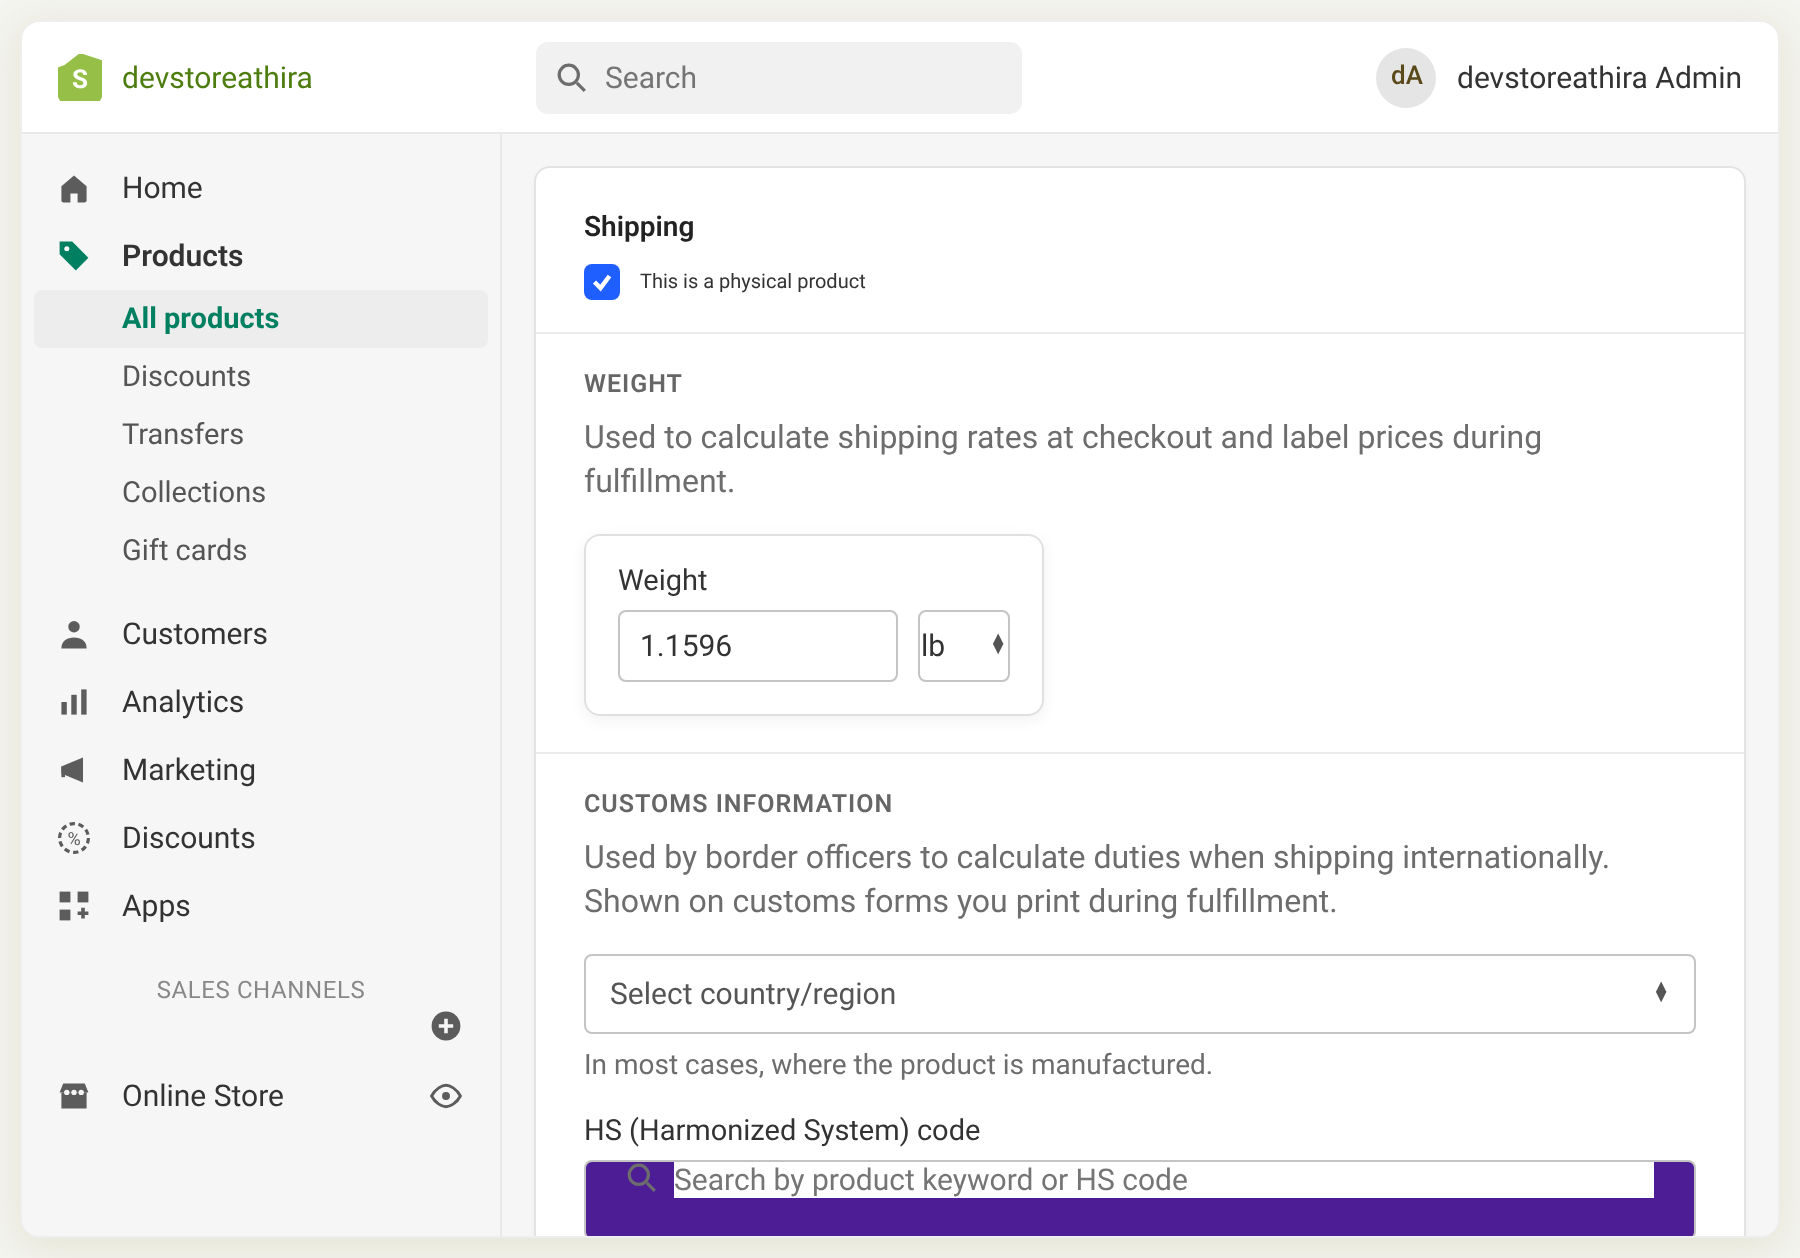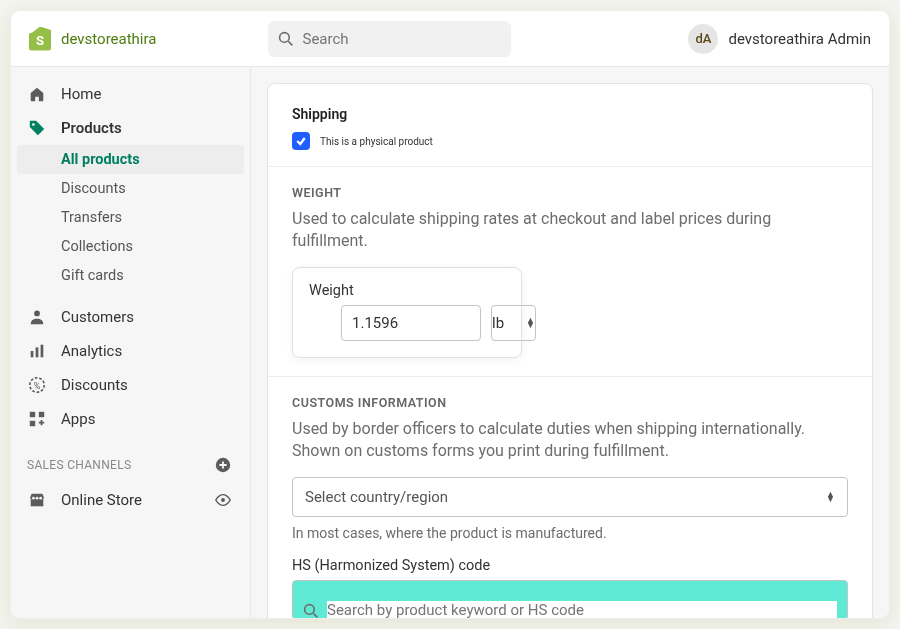--- a/index.html
+++ b/index.html
@@ -67,21 +67,21 @@
   }
   .sub-item {
     padding:6px 16px 6px 50px; font-size:14.5px; color:#555; cursor:pointer;
   }
   .sub-item.active {
     background:#ededed; color:#008060; font-weight:700; border-radius:4px;
     margin:0 6px; padding-left:44px;
   }
   .section-label {
     padding:18px 16px 6px 16px; font-size:12px; color:#888; letter-spacing:.3px;
-    display:flex; align-items:center;
+    display:flex; align-items:center;flex-direction:column;
   }
   .section-label .plus-btn {
     margin-left:auto; width:22px; height:22px; display:flex; align-items:center; justify-content:center;
   }
   .nav-item .eye-btn { margin-left:auto; width:22px;height:22px;display:flex;align-items:center;justify-content:center; }
 
   
   .main { flex:1; background:#f6f6f7; overflow-y:auto; padding:16px; }
   .card {
     background:#fff; border:1px solid #e3e3e3; border-radius:8px;
@@ -98,21 +98,21 @@
   .section { padding:18px 24px; border-top:1px solid #ececec; }
   .section-head {
     font-size:12.5px; letter-spacing:.5px; color:#666; font-weight:600; margin-bottom:8px;
   }
   .section-desc { font-size:16px; color:#6d6d6d; line-height:1.4; margin-bottom:14px; }
   .field-box {
     border:1px solid #e0e0e0; border-radius:8px; padding:14px 16px 16px 16px;
     box-shadow:0 2px 8px rgba(0,0,0,0.06); width:230px;
   }
   .field-label { font-size:14.5px; color:#333; margin-bottom:6px; }
-  .weight-row { display:flex; gap:10px; align-items:flex-start;margin-left:32px; }
+  .weight-row { display:flex; gap:10px; align-items:flex-start; }
   .text-input {
     border:1px solid #c4c4c4; border-radius:4px; height:36px; padding:0 10px;
     font-size:15px; color:#333; outline:none; width:140px;
   }
   .unit-select {
     border:1px solid #c4c4c4; border-radius:4px; height:36px; width:50px;
     display:flex; align-items:center; justify-content:center; gap:20px;
     font-size:15px; color:#333; cursor:pointer; position:relative;
   }
   .stepper {
@@ -120,21 +120,21 @@
   }
   .full-select {
     border:1px solid #c4c4c4; border-radius:4px; height:40px;
     display:flex; align-items:center; padding:0 12px; font-size:15px; color:#555;
     cursor:pointer; position:relative; background:#fff;text-align:right;
   }
   .full-select .stepper { position:absolute; right:12px; }
   .hint { font-size:14px; color:#6d6d6d; margin-top:8px; }
   .search-input-wrap {
     border:1px solid #c4c4c4; border-radius:4px; height:40px;
-    display:flex; align-items:flex-end; padding:0 10px; gap:8px; background:#5eead4;
+    display:flex; align-items:flex-start; padding:0 20px; gap:8px; background:#4c1d95;
   }
   .search-input-wrap input {
     border:none; outline:none; font-size:15px; flex:1; color:#555;
   }
   .mag { width:16px;height:16px; }
   .mag circle{fill:none;stroke:#6d6d6d;stroke-width:2;}
   .mag line{stroke:#6d6d6d;stroke-width:2;}
 </style>
 </head>
 <body>
@@ -208,20 +208,29 @@
         <span class="icon">
           <svg viewBox="0 0 20 20" width="18" height="18">
               <rect x="3" y="10" width="3" height="7"></rect>
               <rect x="8.5" y="6" width="3" height="11"></rect>
               <rect x="14" y="3" width="3" height="14"></rect>
             </svg>
         </span>
         <span>Analytics</span>
       </div>
 
+      <div class="nav-item">
+        <span class="icon">
+          <svg viewBox="0 0 20 20" width="18" height="18">
+              <path d="M3 8l12-5v14L3 12z"></path>
+              <rect x="3" y="8" width="2" height="6"></rect>
+            </svg>
+        </span>
+        <span>Marketing</span>
+      </div>
 
       <div class="nav-item">
         <span class="icon">
           <svg viewBox="0 0 20 20" width="18" height="18">
               <circle cx="10" cy="10" r="8" fill="none" stroke="#5c5c5c" stroke-width="1.8" stroke-dasharray="3 2"></circle>
               <text x="10" y="14" font-size="10" text-anchor="middle" fill="#5c5c5c">%</text>
             </svg>
         </span>
         <span>Discounts</span>
       </div>

